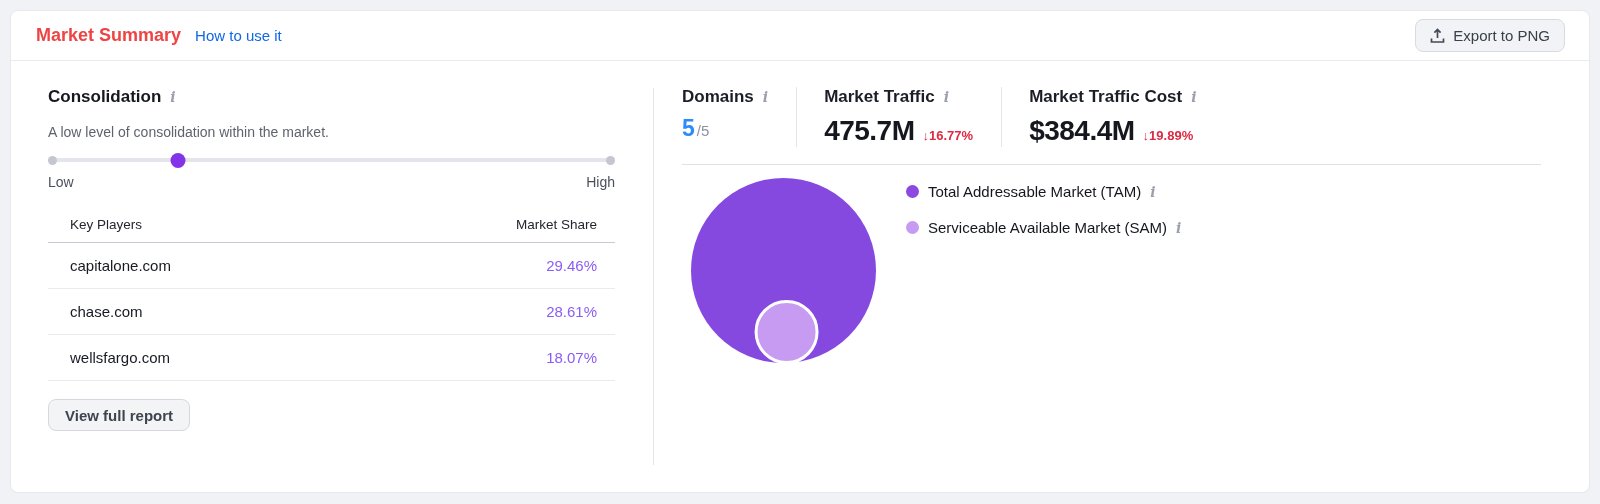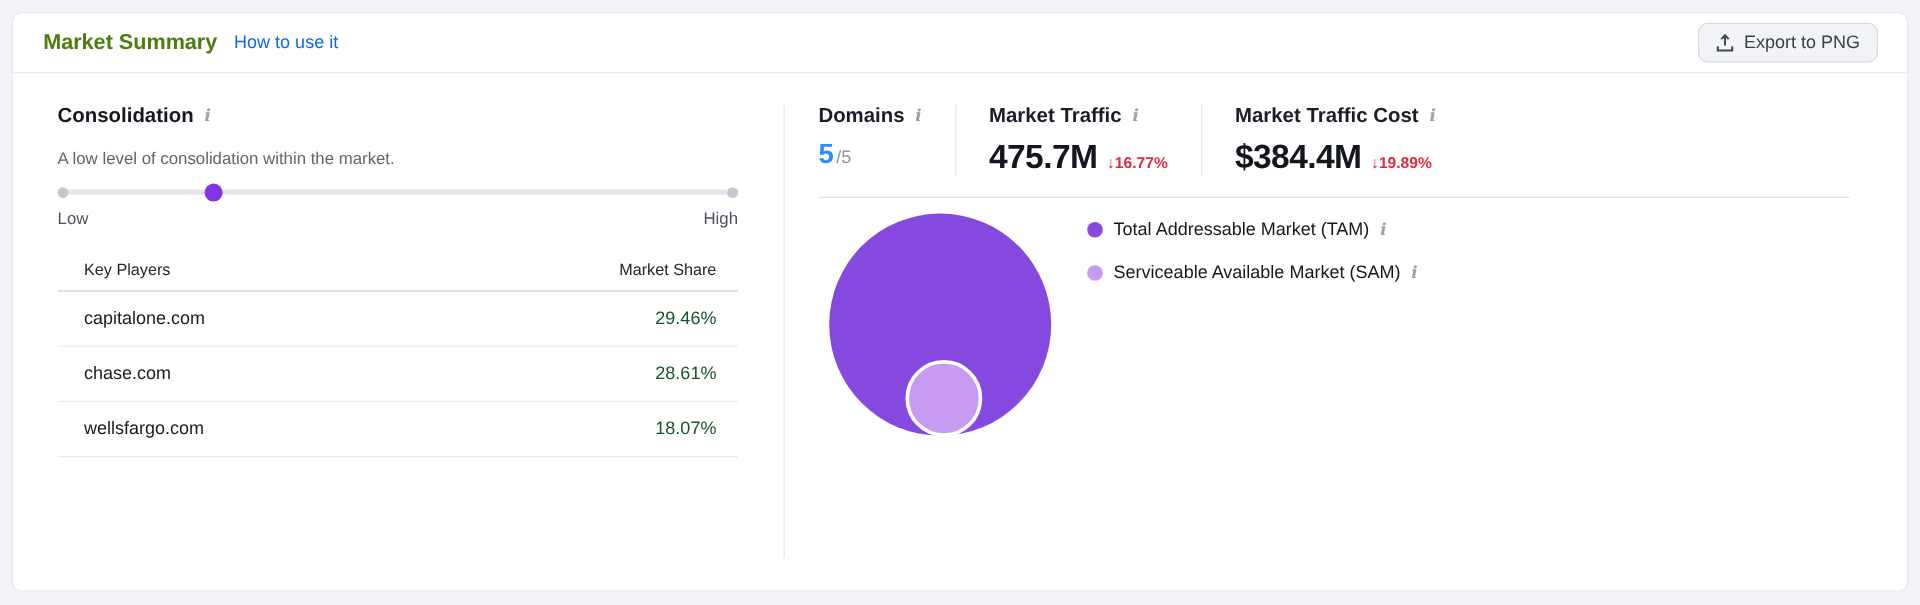--- a/index.html
+++ b/index.html
@@ -1,21 +1,21 @@
 <!DOCTYPE html>
 <html><head>
 <meta charset="utf-8">
 <style>
   * { margin:0; padding:0; box-sizing:border-box; }
   html,body { width:1600px; height:504px; background:#f1f2f6; font-family:"Liberation Sans","DejaVu Sans",sans-serif; color:#1a1d26; }
   .card { position:absolute; left:10px; top:10px; width:1580px; height:483px; background:#ffffff; border:1px solid #e7e9ef; border-radius:8px; overflow:hidden; }
 
   
   .card-header { height:50px; display:flex; align-items:center; padding:0 24px 0 25px; border-bottom:1px solid #e8eaef; }
-  .card-title { font-size:18px; font-weight:700; color:#4d7c0f; }
+  .card-title { font-size:18px; font-weight:700; color:#ef4444; }
   .howto-link { font-size:15px; color:#1168e3; margin-left:14px; cursor:pointer; }
   .header-spacer { flex:1; }
   .export-btn { display:flex; align-items:center; gap:8px; height:33px; padding:0 14px; background:#f2f3f6; border:1px solid #d7dae1; border-radius:8px; font-size:15px; font-weight:500; color:#394049; cursor:pointer; }
   .export-btn svg { display:block; }
 
   
   .card-body { display:flex; height:432px;margin-left:12px; }
   .left-pane { width:630px; padding:26px 38px 0 25px; }
   .v-divider { width:1px; background:#e4e6ec; margin:27px 0 28px 0; }
   .right-pane { flex:1; padding:26px 48px 0 28px; }
@@ -31,21 +31,21 @@
   .slider-enddot.left { left:0; }
   .slider-enddot.right { right:0; }
   .slider-handle { position:absolute; top:0; width:15px; height:15px; border-radius:50%; background:#8334e8; transform:translateX(-50%); cursor:grab; }
   .slider-labels { display:flex; justify-content:space-between; margin-top:7px; font-size:14px; color:#4b505b; }
 
   
   .kp-table { width:100%; margin-top:27px; border-collapse:collapse; }
   .kp-table th { font-size:13.5px; font-weight:400; color:#23262e; text-align:left; padding:0 0 10px 22px; border-bottom:1px solid #c7cad2; }
   .kp-table th.share { text-align:right; padding:0 18px 10px 0; }
   .kp-table td { font-size:15px; color:#181a22; padding:0 0 0 22px; height:46px; border-bottom:1px solid #e9eaef; }
-  .kp-table td.share { text-align:right; padding:0 18px 0 0; color:#14532d; cursor:pointer; }
+  .kp-table td.share { text-align:right; padding:0 18px 0 0; color:#8b5cf6; cursor:pointer; }
 
   .view-report-btn { margin-top:18px; height:32px; padding:0 16px; background:#f3f4f6; border:1px solid #d5d8df; border-radius:8px; font-size:15px; font-weight:600; color:#3e4450; cursor:pointer; font-family:inherit; }
 
   
   .stats-row { display:flex; }
   .stat { padding-right:28px; }
   .stat + .stat { border-left:1px solid #e3e5ea; padding-left:27px; }
   .stat-label { display:flex; align-items:center; gap:9px; font-size:17px; font-weight:600; color:#1b1e27; }
   .stat-value-row { margin-top:8px; display:flex; align-items:baseline; gap:8px; }
   .domains-value { font-size:23px; font-weight:700; color:#2d8bfa; cursor:pointer; }
@@ -127,20 +127,21 @@
             <td>chase.com</td>
             <td class="share">28.61%</td>
           </tr>
           <tr>
             <td>wellsfargo.com</td>
             <td class="share">18.07%</td>
           </tr>
         </tbody>
       </table>
 
+      <button class="view-report-btn">View full report</button>
     </div>
 
     <div class="v-divider"></div>
 
     <div class="right-pane">
 
       <div class="stats-row">
         <div class="stat">
           <div class="stat-label">
             <span>Domains</span>

